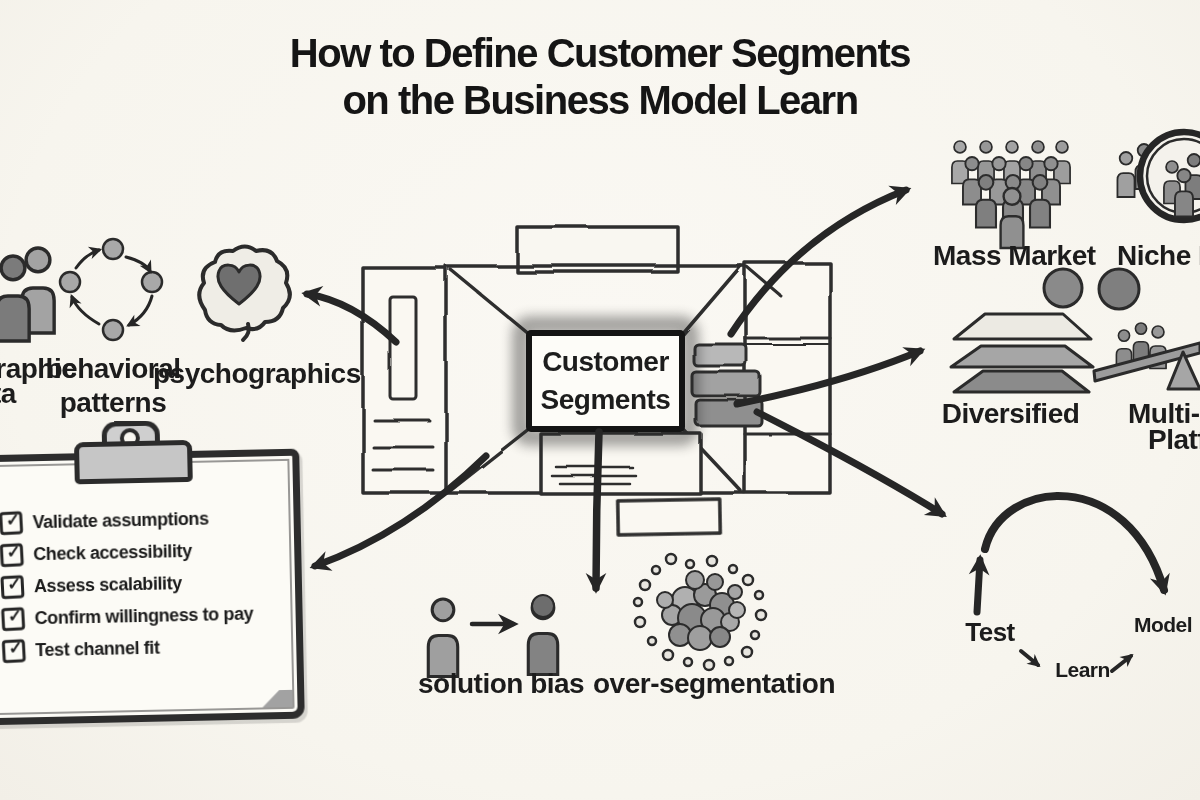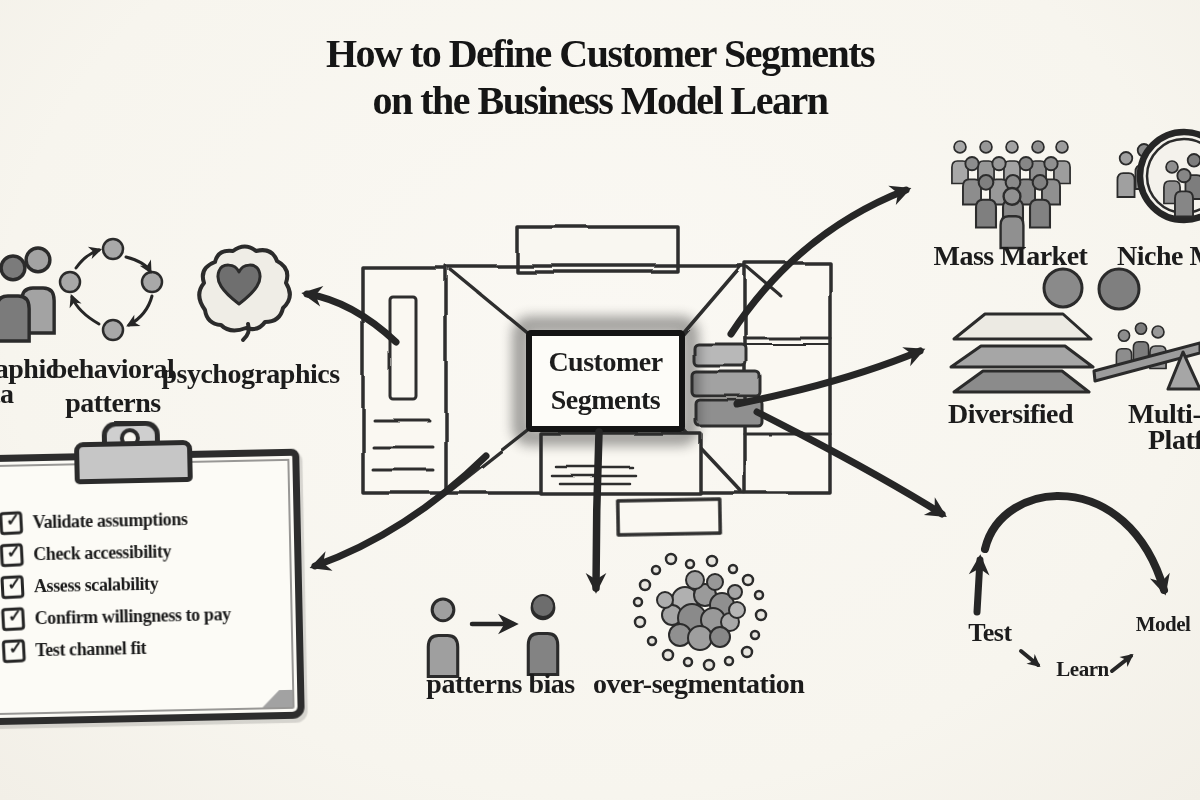--- a/index.html
+++ b/index.html
@@ -1,19 +1,19 @@
 <!DOCTYPE html>
 <html><head>
 <meta charset="utf-8">
 <style>
   html,body{margin:0;padding:0;background:#e9e7e2;}
   .stage{position:relative;width:1200px;height:800px;overflow:hidden;
          background:#f8f6f0;
          background-image:radial-gradient(ellipse at 50% 40%, #faf8f3 0%, #f7f5ee 70%, #f2efe7 100%);
-         font-family:Liberation Serif, serif; color:#1d1d1d;}
+         font-family:Liberation Sans, sans-serif; color:#1d1d1d;}
   .art{position:absolute;left:0;top:0;z-index:1;}
   .abs{position:absolute;z-index:2;}
   .title{left:0;top:30px;width:100%;text-align:center;font-size:40px;font-weight:700;
          letter-spacing:-1.5px;line-height:1.18;color:#151515;}
   .lbl{font-weight:700;color:#1c1c1c;letter-spacing:-0.5px;line-height:1.2;text-align:center;
        font-size:28px;white-space:nowrap;}
   .lbl div{white-space:nowrap;}
   .left-align{text-align:left;}
   .cust-box{left:529px;top:333px;width:153px;height:96px;display:flex;flex-direction:column;
             align-items:center;justify-content:center;font-size:28px;font-weight:700;
@@ -326,21 +326,21 @@
             <span>✓</span>
           </div>
         <div class="chk-label">Test channel fit</div>
       </div>
     </div>
     <div class="curl"></div>
     <div class="curl2"></div>
   </div>
 
   <div class="abs lbl" style="left:418px;top:667px;width:165px;">
-    <span>patterns bias</span>
+    <span>solution bias</span>
   </div>
   <div class="abs lbl" style="left:593px;top:667px;width:205px;">
     <span>over-segmentation</span>
   </div>
 
   <div class="abs lbl" style="left:955px;top:617px;width:70px;font-size:26px;">
     <span>Test</span>
   </div>
   <div class="abs lbl" style="left:1118px;top:612px;width:90px;font-size:21px;">
     <span>Model</span>

